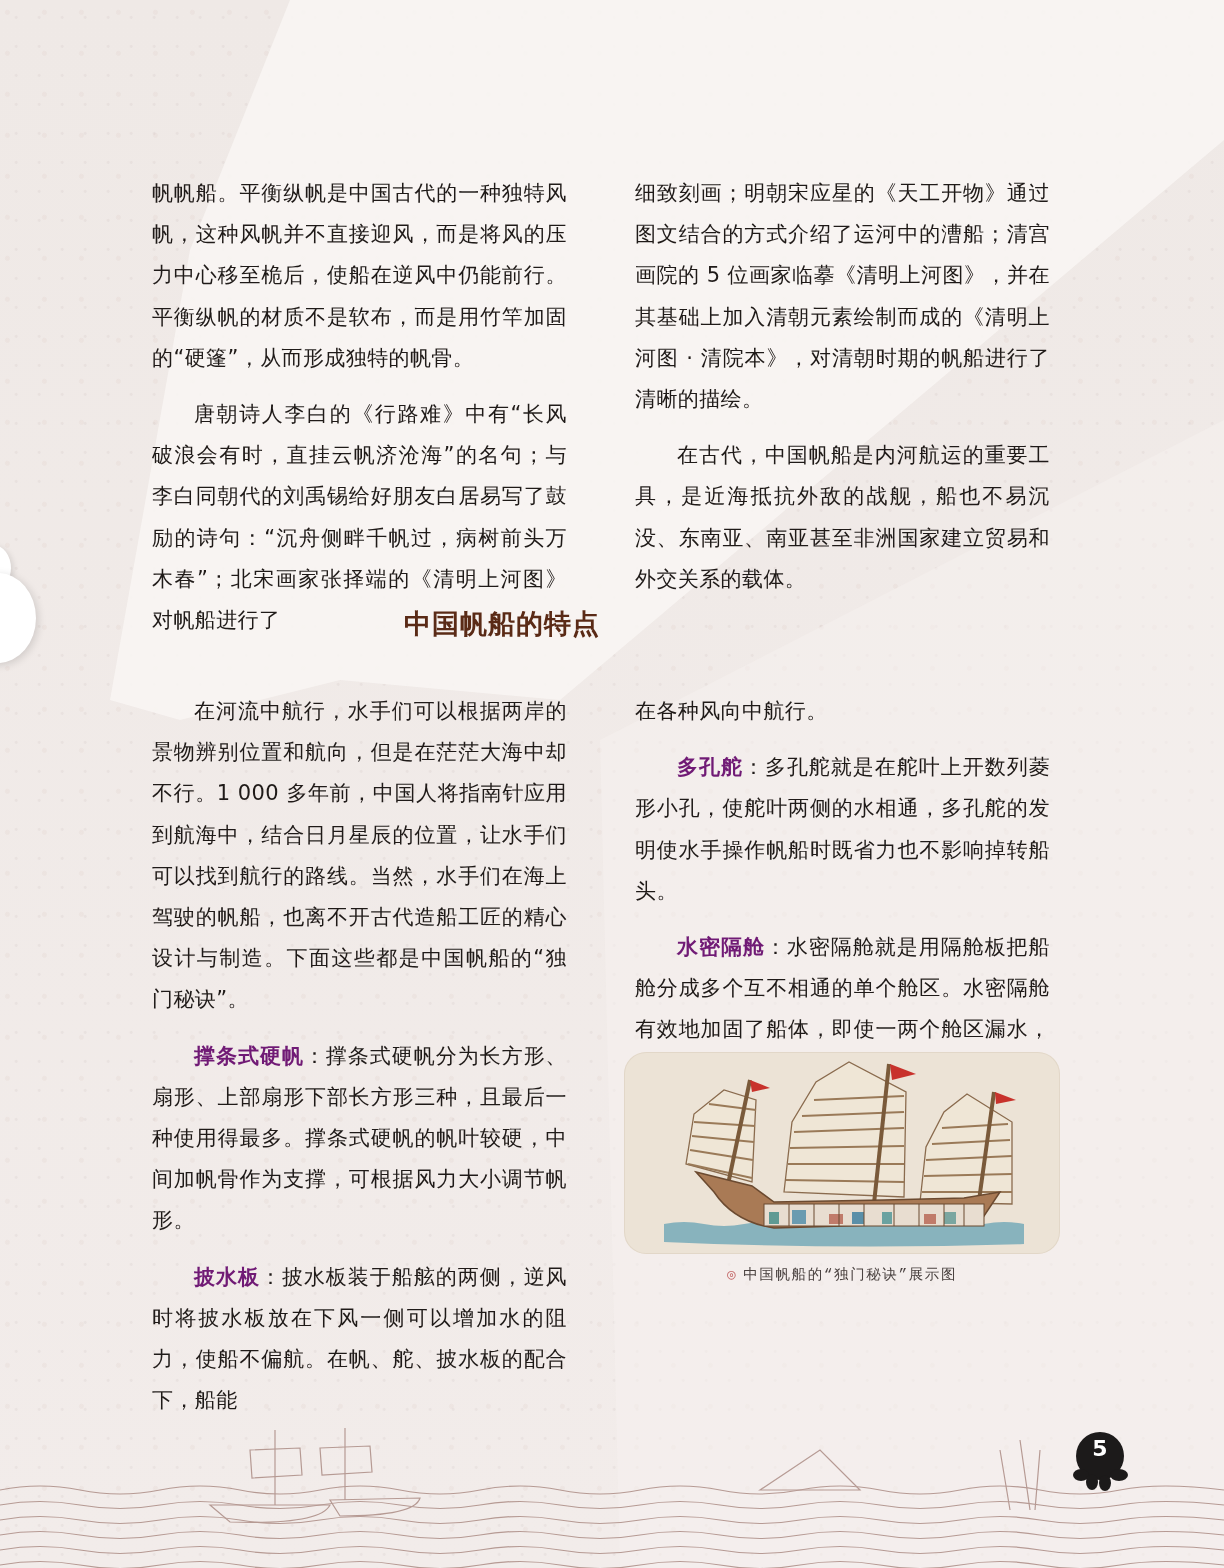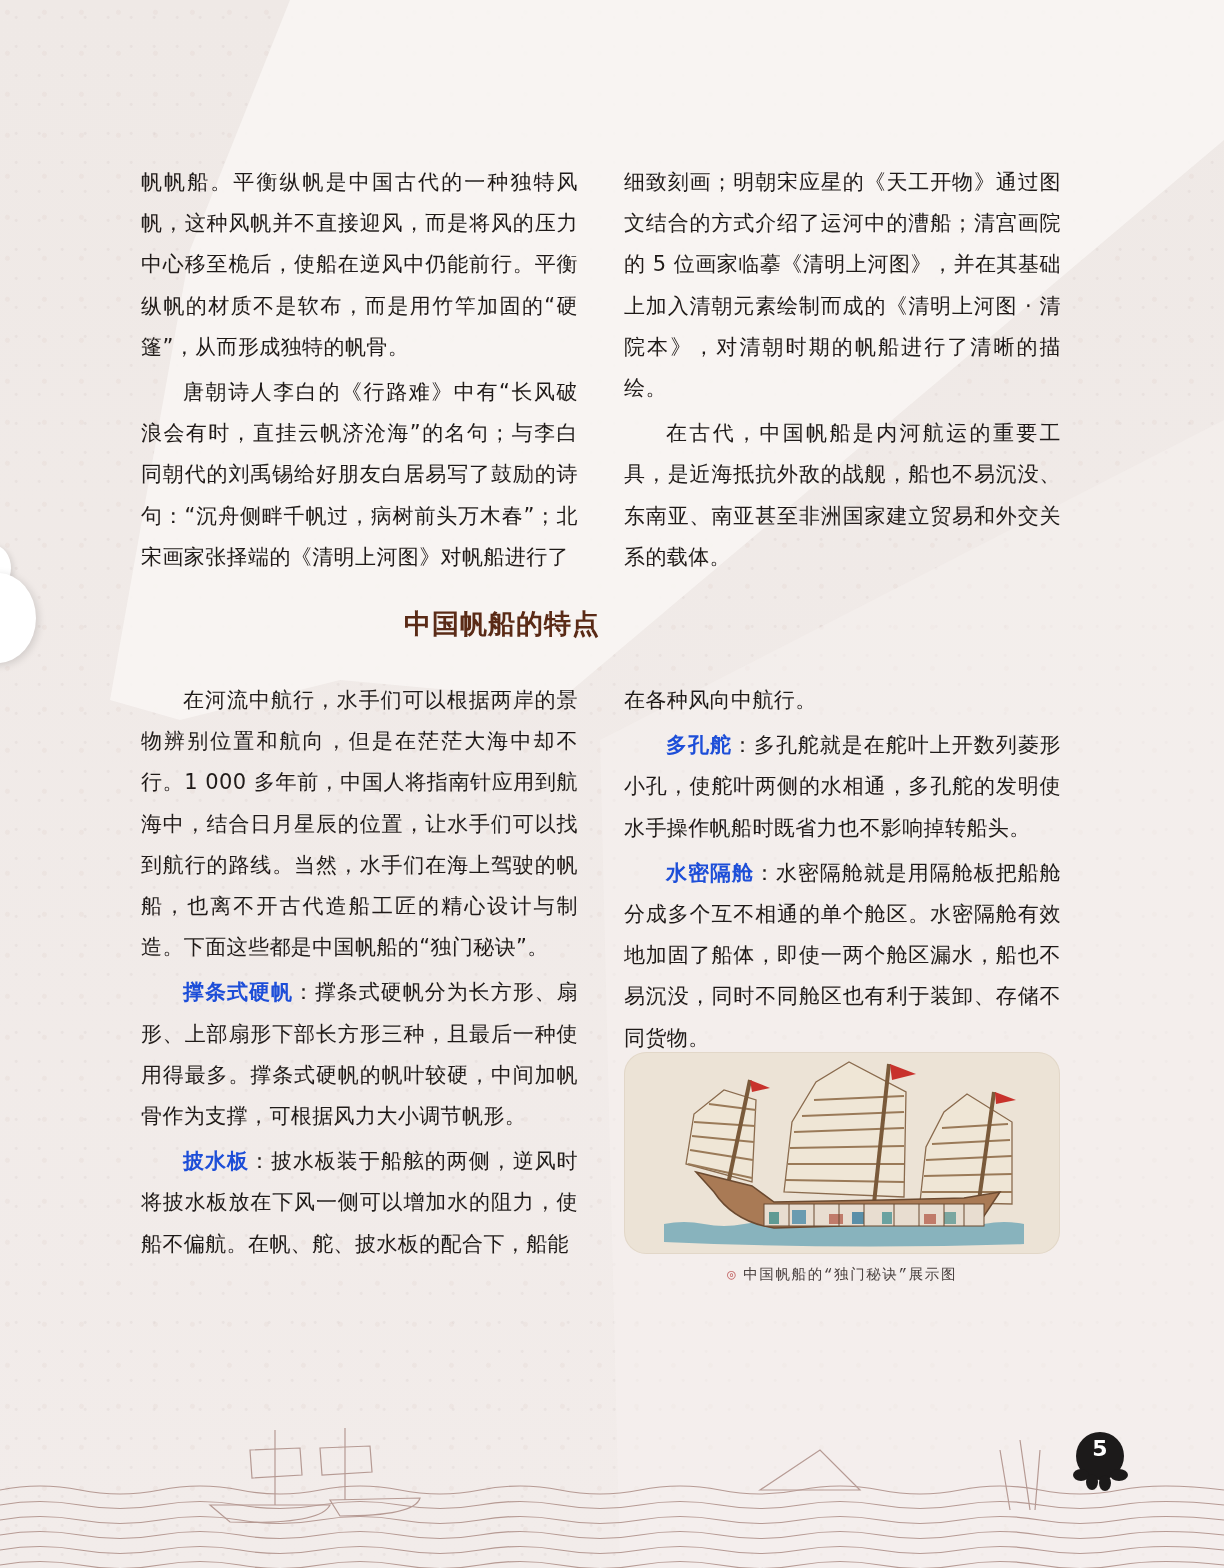--- a/index.html
+++ b/index.html
@@ -29,23 +29,23 @@
     opacity: 0.55;
   }
   .side-tab {
     position: absolute; left: -40px; top: 545px; width: 80px; height: 120px;
     z-index: 2;
   }
   .side-tab .b1 { position:absolute; left: 15px; top: 0; width: 36px; height: 46px; background:#fff; border-radius: 50%; box-shadow: 2px 2px 6px rgba(0,0,0,0.12); }
   .side-tab .b2 { position:absolute; left: 0; top: 28px; width: 76px; height: 90px; background:#fff; border-radius: 50%; box-shadow: 2px 2px 8px rgba(0,0,0,0.14); }
 
   .col { position: absolute; width: 445px; font-size: 21px; line-height: 41.2px; letter-spacing: 0.4px; z-index: 3; }
-  .col p { margin: 4px; text-align: justify; text-align-last: left; }
+  .col p { margin: 15px; text-align: justify; text-align-last: left; }
   .col p.ind { text-indent: 2em; }
-  .kw { color: #1d4ed8; font-weight: bold; }
+  .kw { color: #701a75; font-weight: bold; }
 
   #col-a { left: 137px; top: 158px; }
   #col-b { left: 620px; top: 158px; }
   #col-c { left: 137px; top: 676px; }
   #col-d { left: 620px; top: 676px; }
 
   .section-heading {
     position: absolute; left: 0; width: 1004px; top: 606px; text-align: center;
     font-size: 27px; font-weight: bold; color: #5a2a16; letter-spacing: 1px; z-index: 3;
   }

